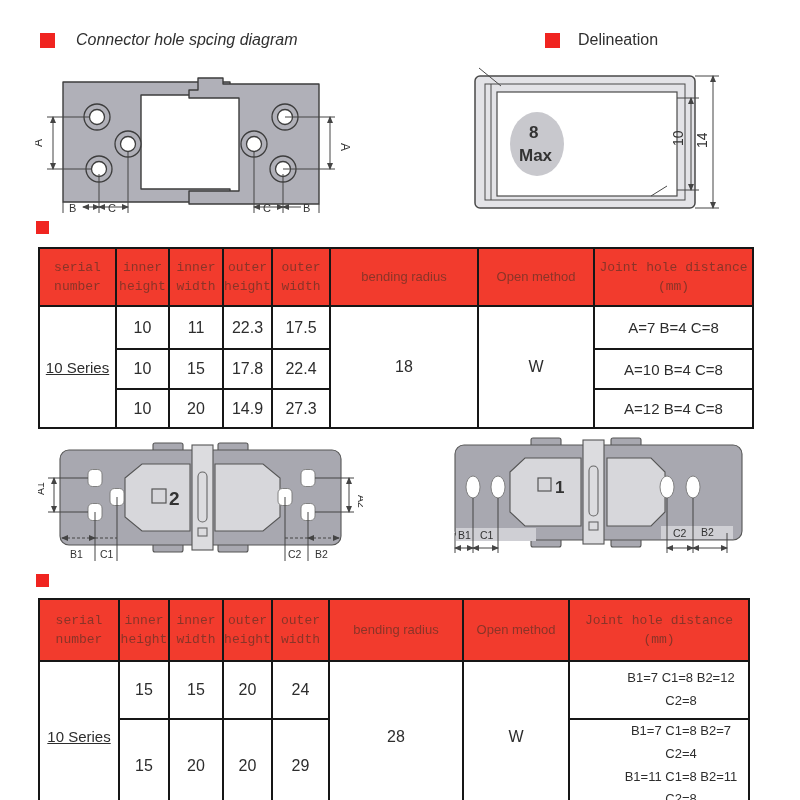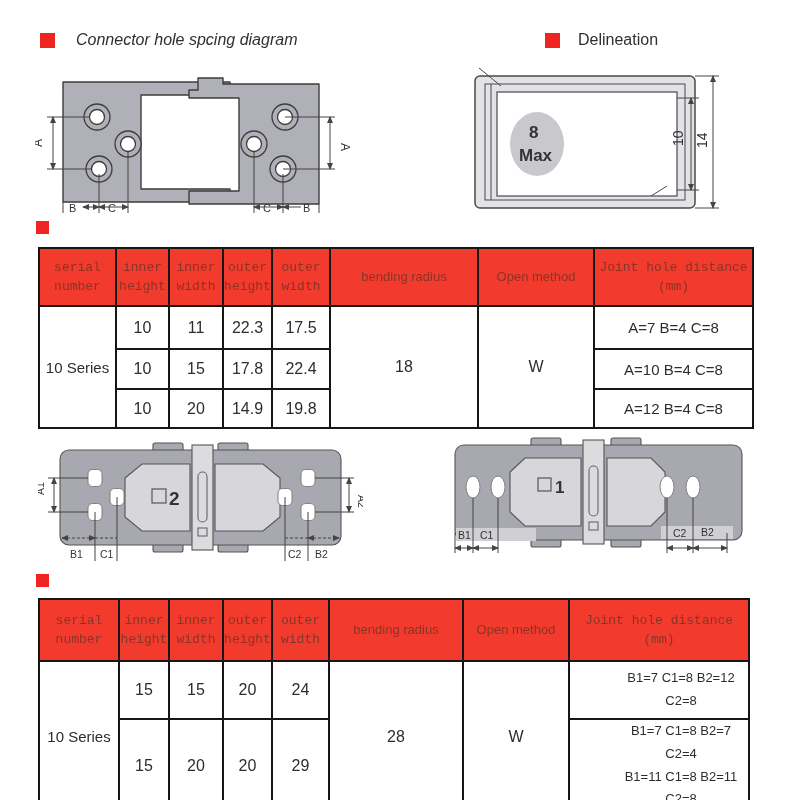--- a/index.html
+++ b/index.html
@@ -16,21 +16,21 @@
     position:absolute;border-collapse:collapse;table-layout:fixed;background:#fff;
   }
   .spec-table th,.spec-table td{
     border:2px solid #161616;text-align:center;vertical-align:middle;padding:0;overflow:hidden;
   }
   .spec-table th{
     background:#f23b2d;color:#8a3428;font-size:13px;font-weight:400;line-height:1.5;
   }
   .spec-table th span{display:block;font-family:Liberation Mono, monospace;}
   .spec-table td{color:#2d2d2d;font-size:16px;}
-  td.serial{font-size:15px;}
+  td.serial{font-size:15px;text-decoration:underline;}
   td.joint{font-size:15px;}
   td.joint .jl{display:block;font-size:13px;line-height:1.75;margin-left:44px;}
   .dimline{stroke:#444;stroke-width:1;fill:none;}
 </style>
 </head>
 <body>
 
 <div id="canvas">
 
   <div class="bullet" style="left:40px;top:33px;width:15px;height:15px;"></div>
@@ -187,21 +187,21 @@
         <td>10</td>
         <td>15</td>
         <td>17.8</td>
         <td>22.4</td>
         <td class="joint">A=10 B=4 C=8</td>
       </tr>
       <tr style="height:39px">
         <td>10</td>
         <td>20</td>
         <td>14.9</td>
-        <td>19.8</td>
+        <td>27.3</td>
         <td class="joint">A=12 B=4 C=8</td>
       </tr>
     </tbody>
   </table>
 
   <svg class="diag" style="left:38px;top:438px;" width="325" height="130" viewBox="0 0 325 130">
     <defs>
       <marker id="arrC" markerWidth="7" markerHeight="6" refX="6" refY="3" orient="auto-start-reverse">
         <path d="M0,0 L7,3 L0,6 Z" fill="#444"></path>
       </marker>

